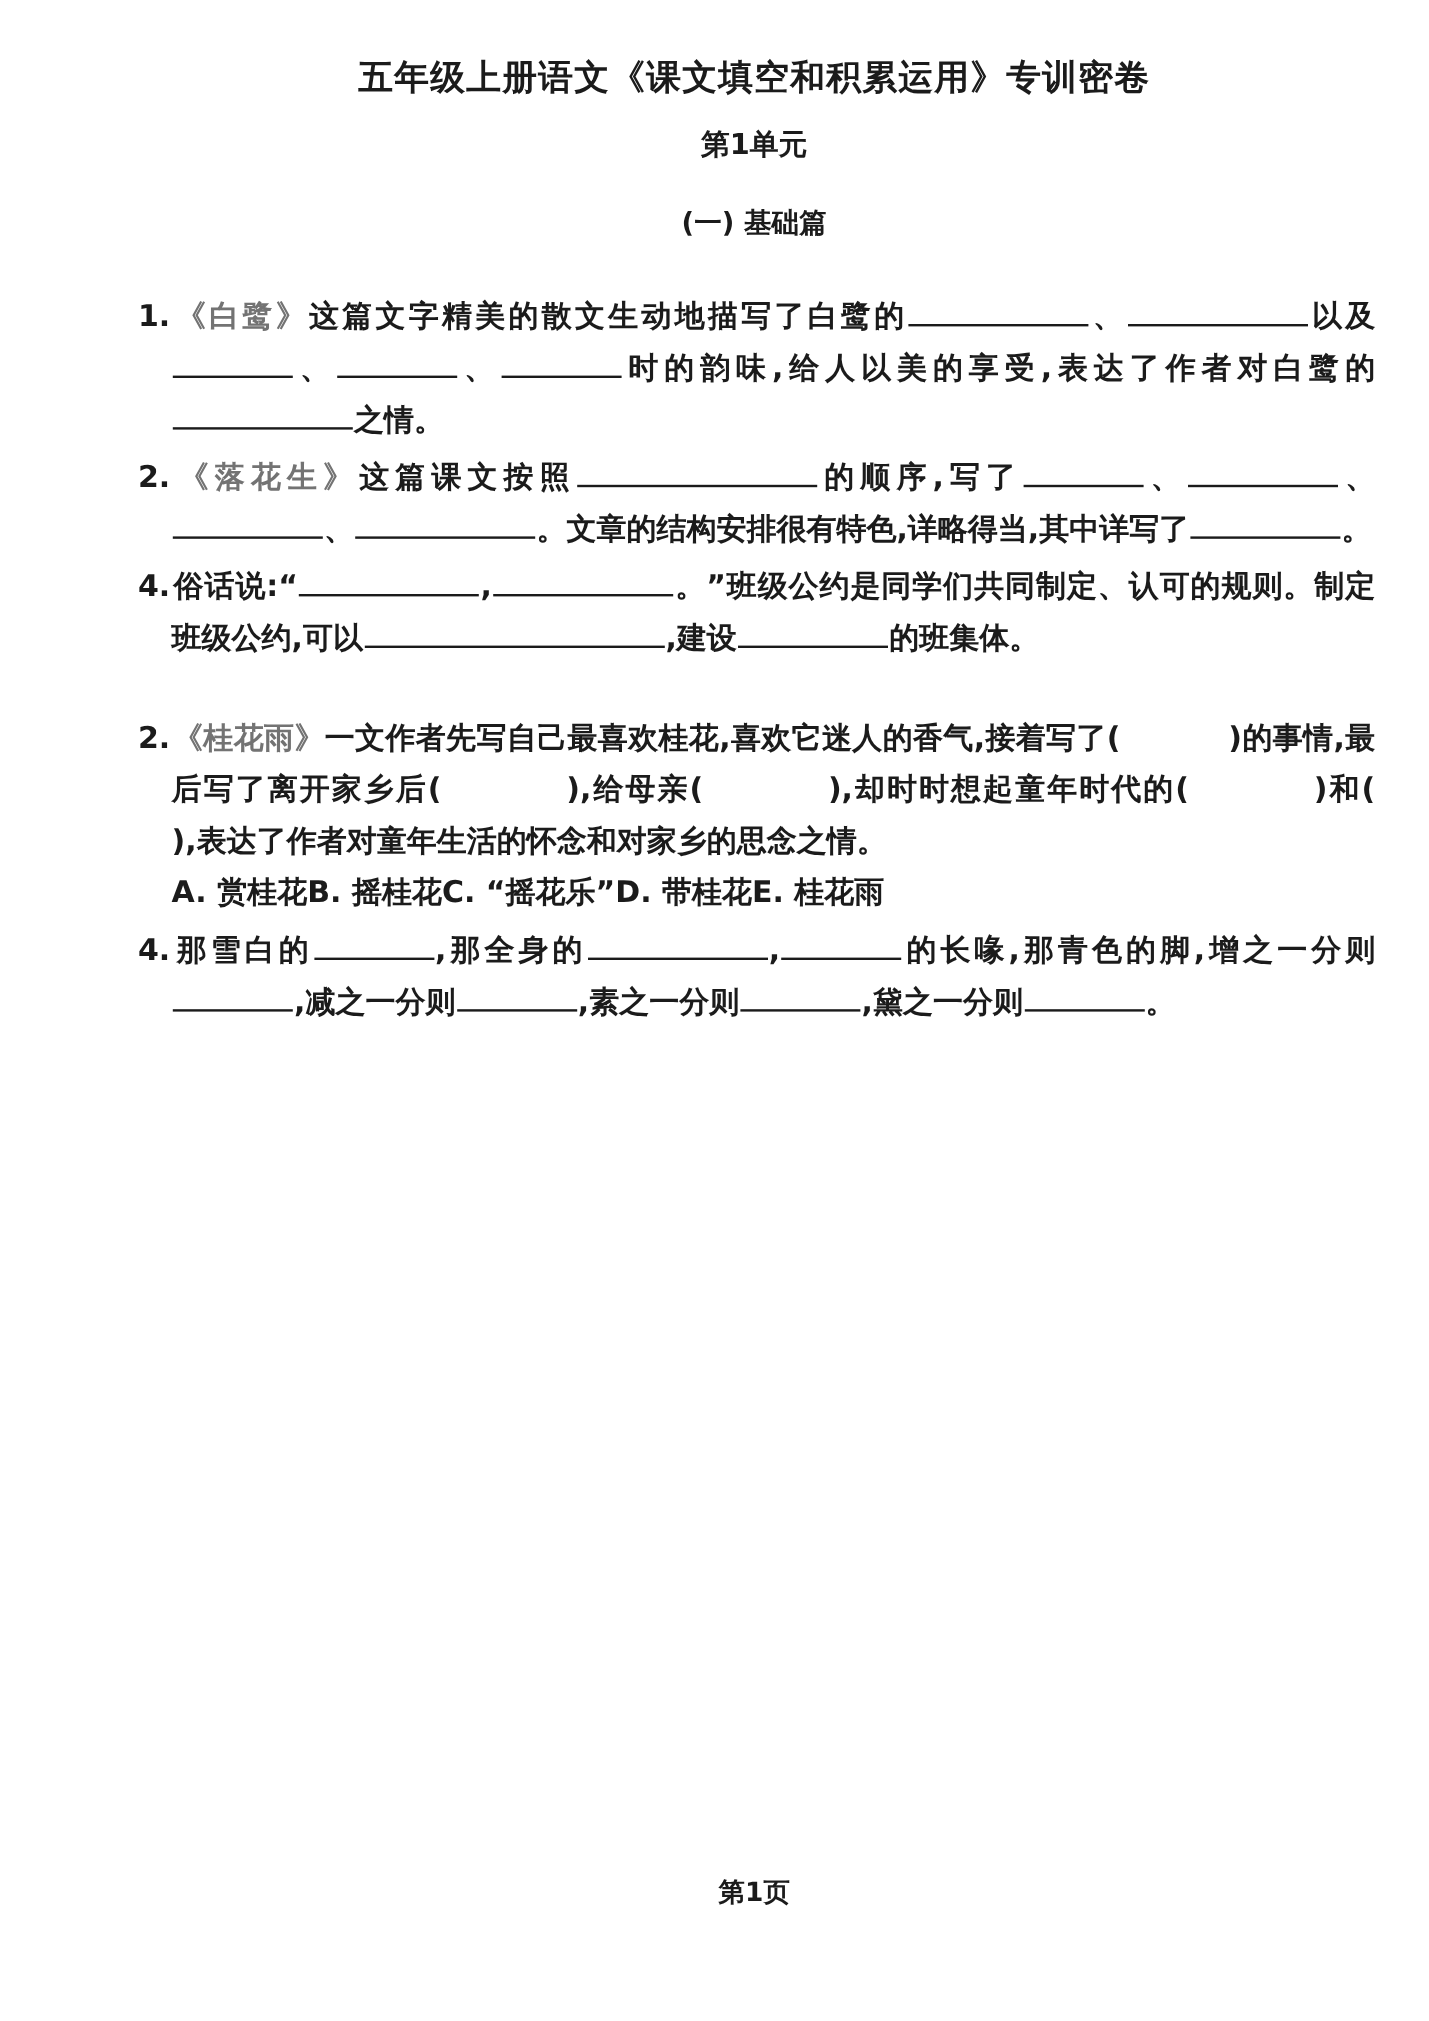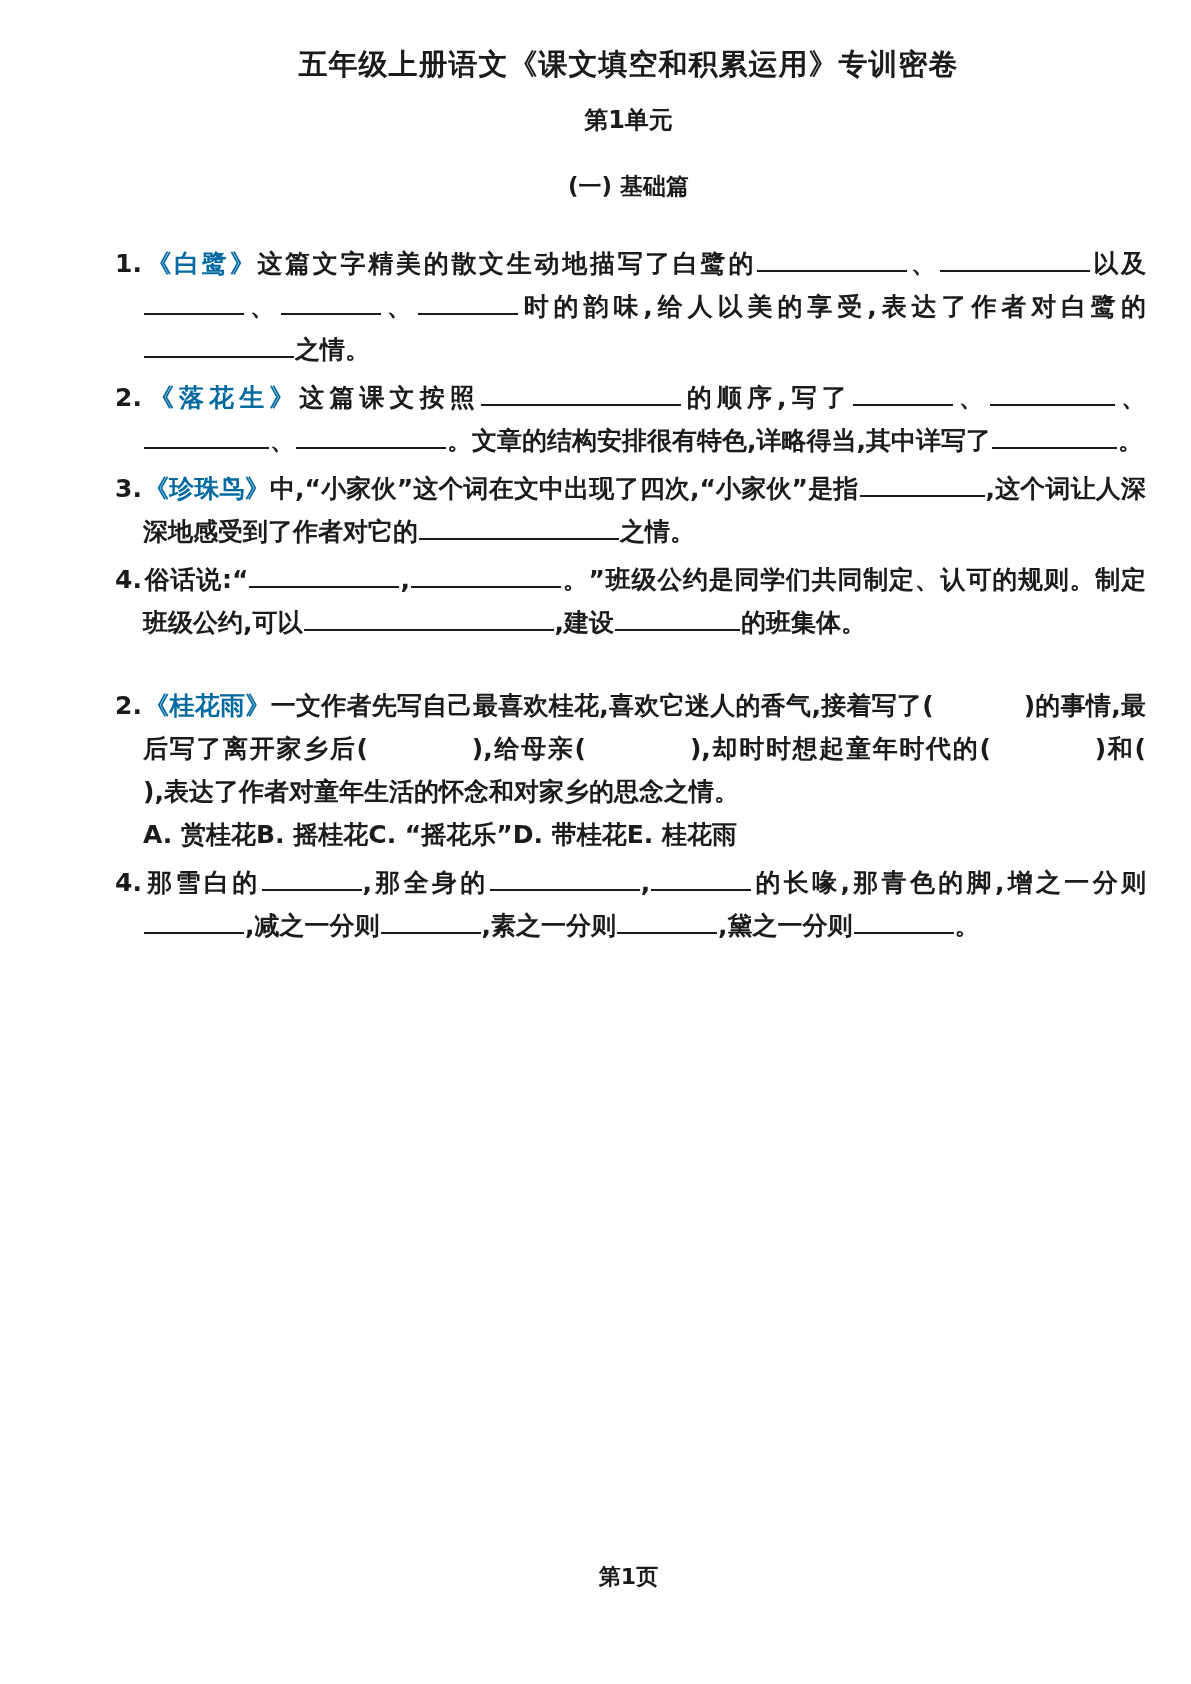--- a/index.html
+++ b/index.html
@@ -39,21 +39,21 @@
     font-size:25px;
     line-height:43px;
   }
   .q{
     padding-left:28px;
     text-indent:-28px;
     margin-bottom:5px;
     text-align:justify;
   }
   .q-num{color:#1b1b1b;margin-right:2px;}
-  .q-lead{color:#0369a1;}
+  .q-lead{color:#737373;}
   .q-text{white-space:pre-wrap;}
   .blank{
     display:inline-block;
     height:0.95em;
     border-bottom:2px solid #1b1b1b;
     margin:0 1px;
   }
   .opts{
     display:flex;
     justify-content:flex-start;
@@ -80,23 +80,20 @@
   <div class="section-heading sec1-heading">(一) 基础篇</div>
 
   <div class="questions">
     <div class="q">
       <span class="q-num">1.</span><span class="q-lead">《白鹭》</span><span class="q-text">这篇文字精美的散文生动地描写了白鹭的<span class="blank" style="width:6em"></span>、<span class="blank" style="width:6em"></span>以及<span class="blank" style="width:4em"></span>、<span class="blank" style="width:4em"></span>、<span class="blank" style="width:4em"></span>时的韵味,给人以美的享受,表达了作者对白鹭的<span class="blank" style="width:6em"></span>之情。</span>
     </div>
     <div class="q">
       <span class="q-num">2.</span><span class="q-lead">《落花生》</span><span class="q-text">这篇课文按照<span class="blank" style="width:8em"></span>的顺序,写了<span class="blank" style="width:4em"></span>、<span class="blank" style="width:5em"></span>、<span class="blank" style="width:5em"></span>、<span class="blank" style="width:6em"></span>。文章的结构安排很有特色,详略得当,其中详写了<span class="blank" style="width:5em"></span>。</span>
     </div>
     <div class="q">
-      <span class="q-num">3.</span><span class="q-lead">《珍珠鸟》</span><span class="q-text">中,“小家伙”这个词在文中出现了四次,“小家伙”是指<span class="blank" style="width:5em"></span>,这个词让人深深地感受到了作者对它的<span class="blank" style="width:8em"></span>之情。</span>
-    </div>
-    <div class="q">
       <span class="q-num">4.</span><span class="q-lead"></span><span class="q-text">俗话说:“<span class="blank" style="width:6em"></span>,<span class="blank" style="width:6em"></span>。”班级公约是同学们共同制定、认可的规则。制定班级公约,可以<span class="blank" style="width:10em"></span>,建设<span class="blank" style="width:5em"></span>的班集体。</span>
     </div>
   </div>
 
 
   <div class="questions">
     <div class="q">
       <span class="q-num">2.</span><span class="q-lead">《桂花雨》</span><span class="q-text">一文作者先写自己最喜欢桂花,喜欢它迷人的香气,接着写了(          )的事情,最后写了离开家乡后(          ),给母亲(          ),却时时想起童年时代的(          )和(          ),表达了作者对童年生活的怀念和对家乡的思念之情。</span>
       <div class="opts">
         <span>A. 赏桂花</span>

